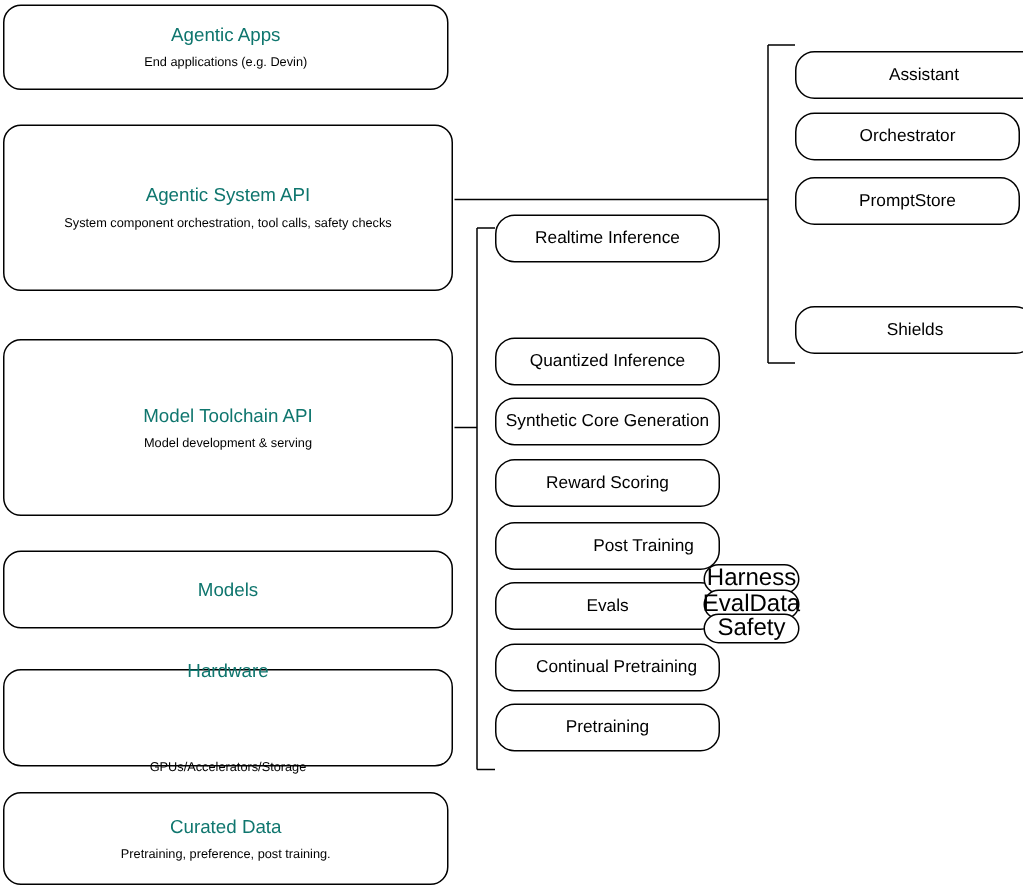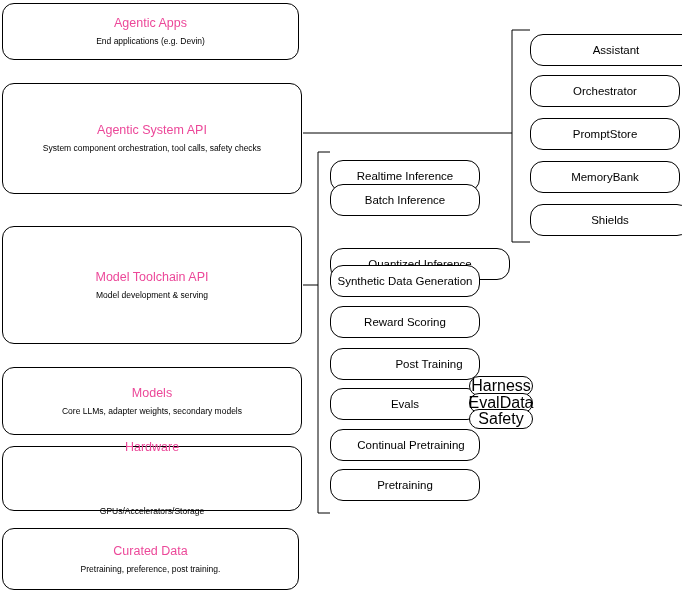--- a/index.html
+++ b/index.html
@@ -32,21 +32,21 @@
     align-items: center;
     justify-content: center;
     text-align: center;
   }
   .stack-node {
     border-radius: 12px;
   }
   .stack-title {
     font-size: 12.5px;
     line-height: 15px;
-    color: #ec4899;
+    color: #0f766e;
   }
   .stack-sub {
     font-size: 8.5px;
     line-height: 11px;
     color: #000000;
     margin-top: 5px;
   }
   .pill {
     border-radius: 13px;
   }
@@ -99,23 +99,22 @@
   <div class="node stack-node" style="left:2px; top:83px; width:300px; height:111px;">
     <div class="stack-title">Agentic System API</div>
     <div class="stack-sub">System component orchestration, tool calls, safety checks</div>
   </div>
 
   <div class="node stack-node" style="left:2px; top:226px; width:300px; height:118px;text-align:right;">
     <div class="stack-title">Model Toolchain API</div>
     <div class="stack-sub">Model development &amp; serving</div>
   </div>
 
-  <div class="node stack-node" style="left:2px; top:367px; width:300px; height:68px;">
+  <div class="node stack-node" style="left:2px; top:367px; width:300px; height:52px;">
     <div class="stack-title">Models</div>
-    <div class="stack-sub">Core LLMs, adapter weights, secondary models</div>
   </div>
 
   <div class="node stack-node" style="left:2px; top:446px; width:300px; height:65px;gap:46px;">
     <div class="stack-title">Hardware</div>
     <div class="stack-sub">GPUs/Accelerators/Storage</div>
   </div>
 
   <div class="node stack-node" style="left:2px; top:528px; width:297px; height:62px;">
     <div class="stack-title">Curated Data</div>
     <div class="stack-sub">Pretraining, preference, post training.</div>
@@ -123,38 +122,32 @@
 
   <div class="node pill" style="left:530px; top:34px; width:172px; height:32px;">
     <div class="pill-label">Assistant</div>
   </div>
   <div class="node pill" style="left:530px; top:75px; width:150px; height:32px;">
     <div class="pill-label">Orchestrator</div>
   </div>
   <div class="node pill" style="left:530px; top:118px; width:150px; height:32px;">
     <div class="pill-label">PromptStore</div>
   </div>
-  <div class="node pill" style="left:530px; top:161px; width:150px; height:32px;">
-    <div class="pill-label">MemoryBank</div>
-  </div>
   <div class="node pill" style="left:530px; top:204px; width:160px; height:32px;">
     <div class="pill-label">Shields</div>
   </div>
 
-  <div class="node pill" style="left:330px; top:160px; width:150px; height:32px;">
+  <div class="node pill" style="left:330px; top:143px; width:150px; height:32px;">
     <div class="pill-label">Realtime Inference</div>
   </div>
-  <div class="node pill" style="left:330px; top:184px; width:150px; height:32px;">
-    <div class="pill-label">Batch Inference</div>
-  </div>
-  <div class="node pill" style="left:330px; top:225px; width:180px; height:32px;margin-top:23px;">
+  <div class="node pill" style="left:330px; top:225px; width:150px; height:32px;">
     <div class="pill-label">Quantized Inference</div>
   </div>
   <div class="node pill" style="left:330px; top:265px; width:150px; height:32px;">
-    <div class="pill-label">Synthetic Data Generation</div>
+    <div class="pill-label">Synthetic Core Generation</div>
   </div>
   <div class="node pill" style="left:330px; top:306px; width:150px; height:32px;border-radius:13px;">
     <div class="pill-label">Reward Scoring</div>
   </div>
   <div class="node pill" style="left:330px; top:348px; width:150px; height:32px;padding-left:48px;">
     <div class="pill-label">Post Training</div>
   </div>
   <div class="node pill" style="left:330px; top:388px; width:150px; height:32px;">
     <div class="pill-label">Evals</div>
   </div>

